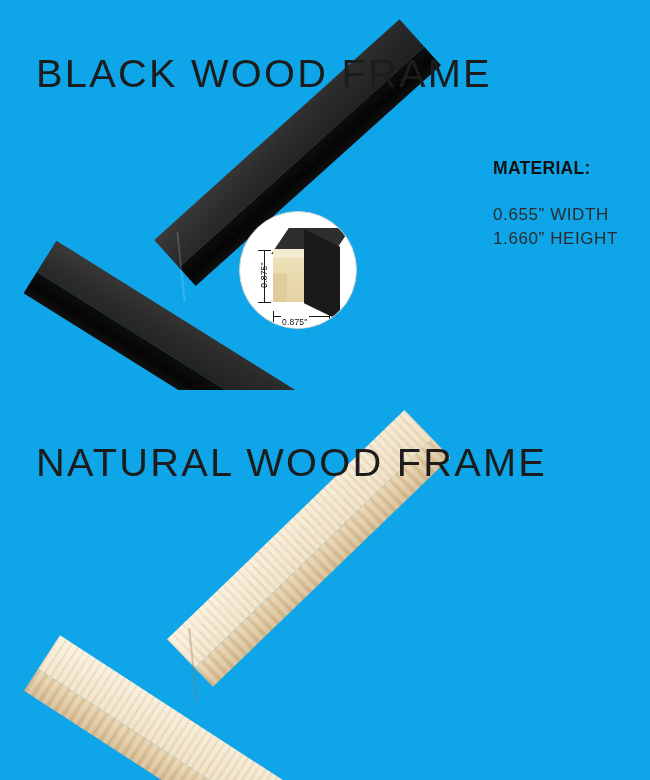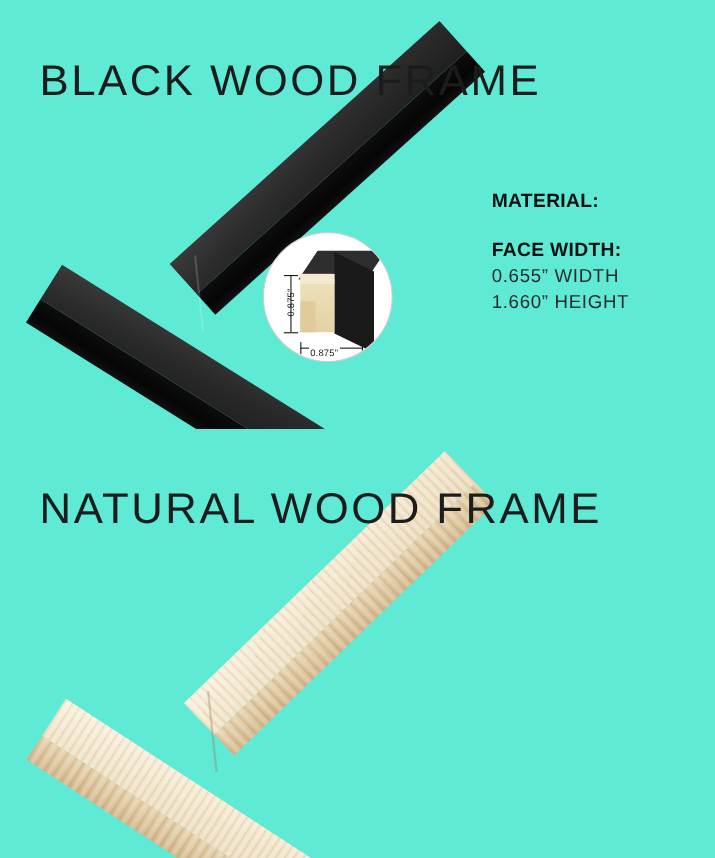--- a/index.html
+++ b/index.html
@@ -1,42 +1,42 @@
 <!DOCTYPE html>
 <html><head>
 <meta charset="utf-8">
 <style>
   html,body{margin:0;padding:0;}
   body{
     width:650px;height:780px;background:#ffffff;
     font-family:"Liberation Sans", sans-serif;
     overflow:hidden;position:relative;
   }
-  .page{position:relative;width:650px;height:780px;background:#5eead4;}
+  .page{position:relative;width:650px;height:780px;background:#0ea5e9;}
   .section{position:absolute;left:0;width:650px;height:390px;}
   #section-black{top:0;}
   #section-natural{top:390px;text-align:right;}
 
   
   .title{
     position:absolute;
     font-size:39px;
     font-weight:300;
     letter-spacing:2.2px;
     color:#1c1c1c;
     white-space:nowrap;
     transform:scaleX(1.02);
     transform-origin:left center;
   }
   #title-black{left:36px;top:52px;}
   #title-natural{left:36px;top:51px;}
 
   
   .spec{position:absolute;left:447px;}
-  #spec-black{top:172px;}
+  #spec-black{top:158px;margin-left:46px;}
   .spec-label{
     font-size:17.5px;font-weight:bold;color:#111;
     letter-spacing:.3px;line-height:1.25;white-space:nowrap;
   }
   .spec-value{
     font-size:17px;font-weight:300;color:#2b2b2b;
     letter-spacing:.6px;line-height:1.42;white-space:nowrap;
   }
   .spec-gap{height:23px;}
 
@@ -132,21 +132,20 @@
       <div class="dim-cap" style="left:33px;top:99px;width:1px;height:11px;"></div>
       <div class="dim-cap" style="left:89px;top:99px;width:1px;height:11px;"></div>
       <div class="dim-hwrap" style="left:41px;top:99px;">
         <span class="dim-text" style="position:static;">0.875"</span>
       </div>
     </div>
 
     <div class="spec" id="spec-black">
       <div class="spec-label">MATERIAL:</div>
       <div class="spec-gap"></div>
-      <div class="spec-label">FACE WIDTH:</div>
       <div class="spec-value">0.655” WIDTH</div>
       <div class="spec-value">1.660” HEIGHT</div>
     </div>
   </div>
 
   <div class="section" id="section-natural">
 
     <div class="stage">
       <div class="arm nat" style="left:190px;top:240px;width:330px;height:66px;transform:rotate(-44deg);">
         <div class="face"></div>

